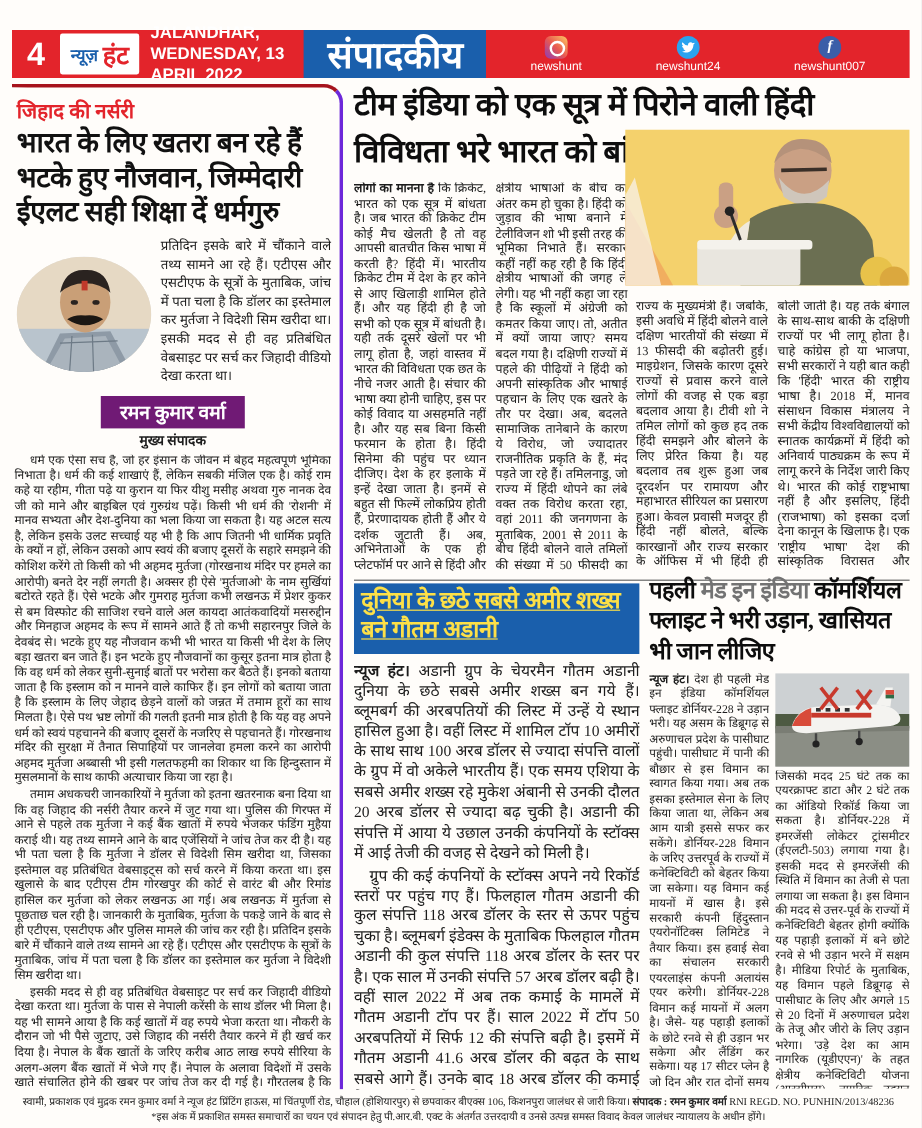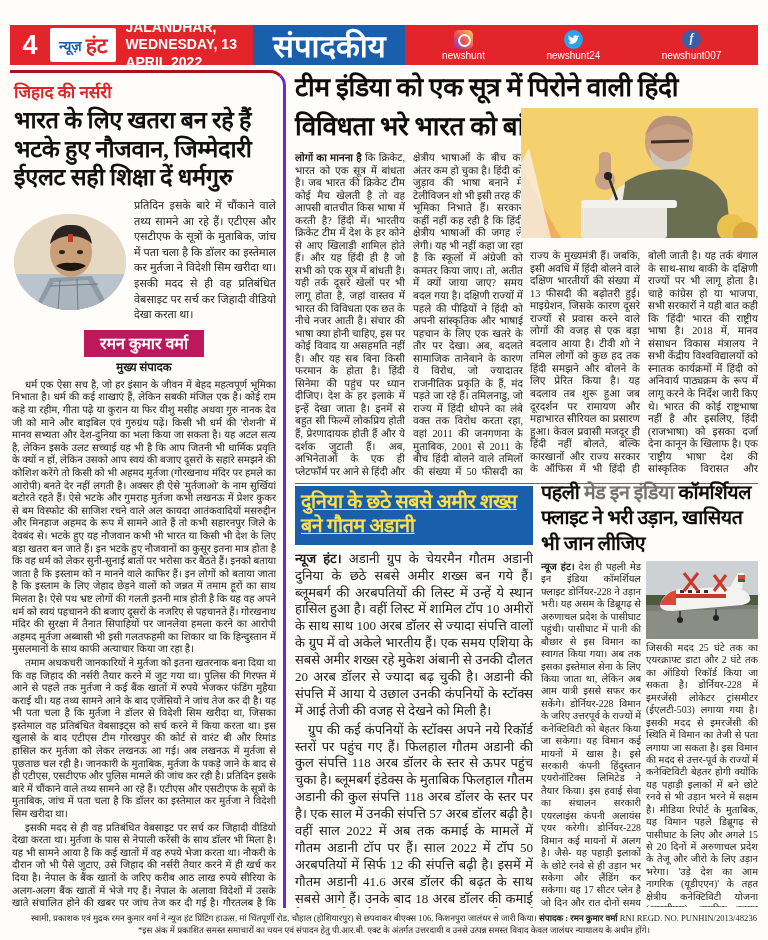--- a/index.html
+++ b/index.html
@@ -29,21 +29,21 @@
   .left-art{position:absolute;left:10px;top:70px;width:276px;height:838px;
             border-top:3px solid #a6131c;border-right:3px solid #6d28d9;border-radius:0 16px 0 0;
             padding:5px 7px 0 2px;box-sizing:border-box;overflow:hidden;}
   .kicker{color:#e3242b;font-weight:bold;font-size:17px;margin:2px 0 3px 2px;}
   .left-headline{font-weight:bold;font-size:23.5px;line-height:1.22;margin:0 0 6px 2px;color:#111;letter-spacing:-.3px;}
   .lede-wrap{overflow:hidden;}
   .author-photo{float:left;width:112px;height:96px;border-radius:50%;overflow:hidden;margin:16px 8px 2px 2px;
                 background:#ddd;}
   .lede{font-size:11px;line-height:1.42;text-align:justify;margin:0 0 4px 2px;}
   .author-block{overflow:hidden;text-align:center;}
-  .author-name{display:inline-block;background:#be185d;color:#fff;font-weight:bold;font-size:16px;
+  .author-name{display:inline-block;background:#701a75;color:#fff;font-weight:bold;font-size:16px;
                padding:2px 16px 3px;margin-top:3px;}
   .author-title{font-size:11.5px;font-weight:bold;margin-top:2px;}
   .left-body{clear:none;font-size:10px;line-height:1.26;text-align:justify;margin-top:5px;height:604px;overflow:hidden;}
   .left-body p{margin:0 0 1px 0;text-indent:13px;}
   
   .editorial{position:absolute;left:295px;top:68px;width:463px;height:410px;}
   .ed-headline{font-weight:bold;font-size:26px;line-height:1.5;margin:0;color:#0d0d0d;letter-spacing:-.3px;}
   .ed-photo{position:absolute;right:0;top:40px;width:237px;height:130px;}
   .ed-body{display:flex;margin-top:6px;font-size:10.3px;line-height:1.22;text-align:justify;}
   .ed-left{width:228px;height:327px;column-count:2;column-gap:8px;overflow:hidden;}
@@ -62,21 +62,21 @@
   .flight{position:absolute;left:541px;top:480px;width:217px;height:428px;overflow:hidden;}
   .flight-headline{font-weight:bold;font-size:19.5px;line-height:1.3;margin:0 0 5px;color:#0d0d0d;letter-spacing:-.4px;}
   .hl-pink{color:#737373;}
   .flight-body{display:flex;font-size:9.8px;line-height:1.27;text-align:justify;}
   .flight-col-l{width:100px;height:348px;overflow:hidden;}
   .flight-col-r{width:112px;margin-left:5px;display:flex;flex-direction:column;}
   .flight-photo{width:112px;height:78px;margin-bottom:3px;}
   .flight-col-r-text{height:265px;overflow:hidden;}
   b.lead{font-weight:bold;}
   
-  .footer{position:absolute;left:20px;top:912px;width:748px;text-align:center;
+  .footer{position:absolute;left:8px;top:912px;width:748px;text-align:center;
           font-size:8.6px;line-height:1.45;color:#222;font-family:Liberation Serif, serif;}
   .footer b{font-weight:bold;}
   svg{display:block;}
 </style>
 </head>
 <body>
 
 <div class="page">
 
   <div class="header">

